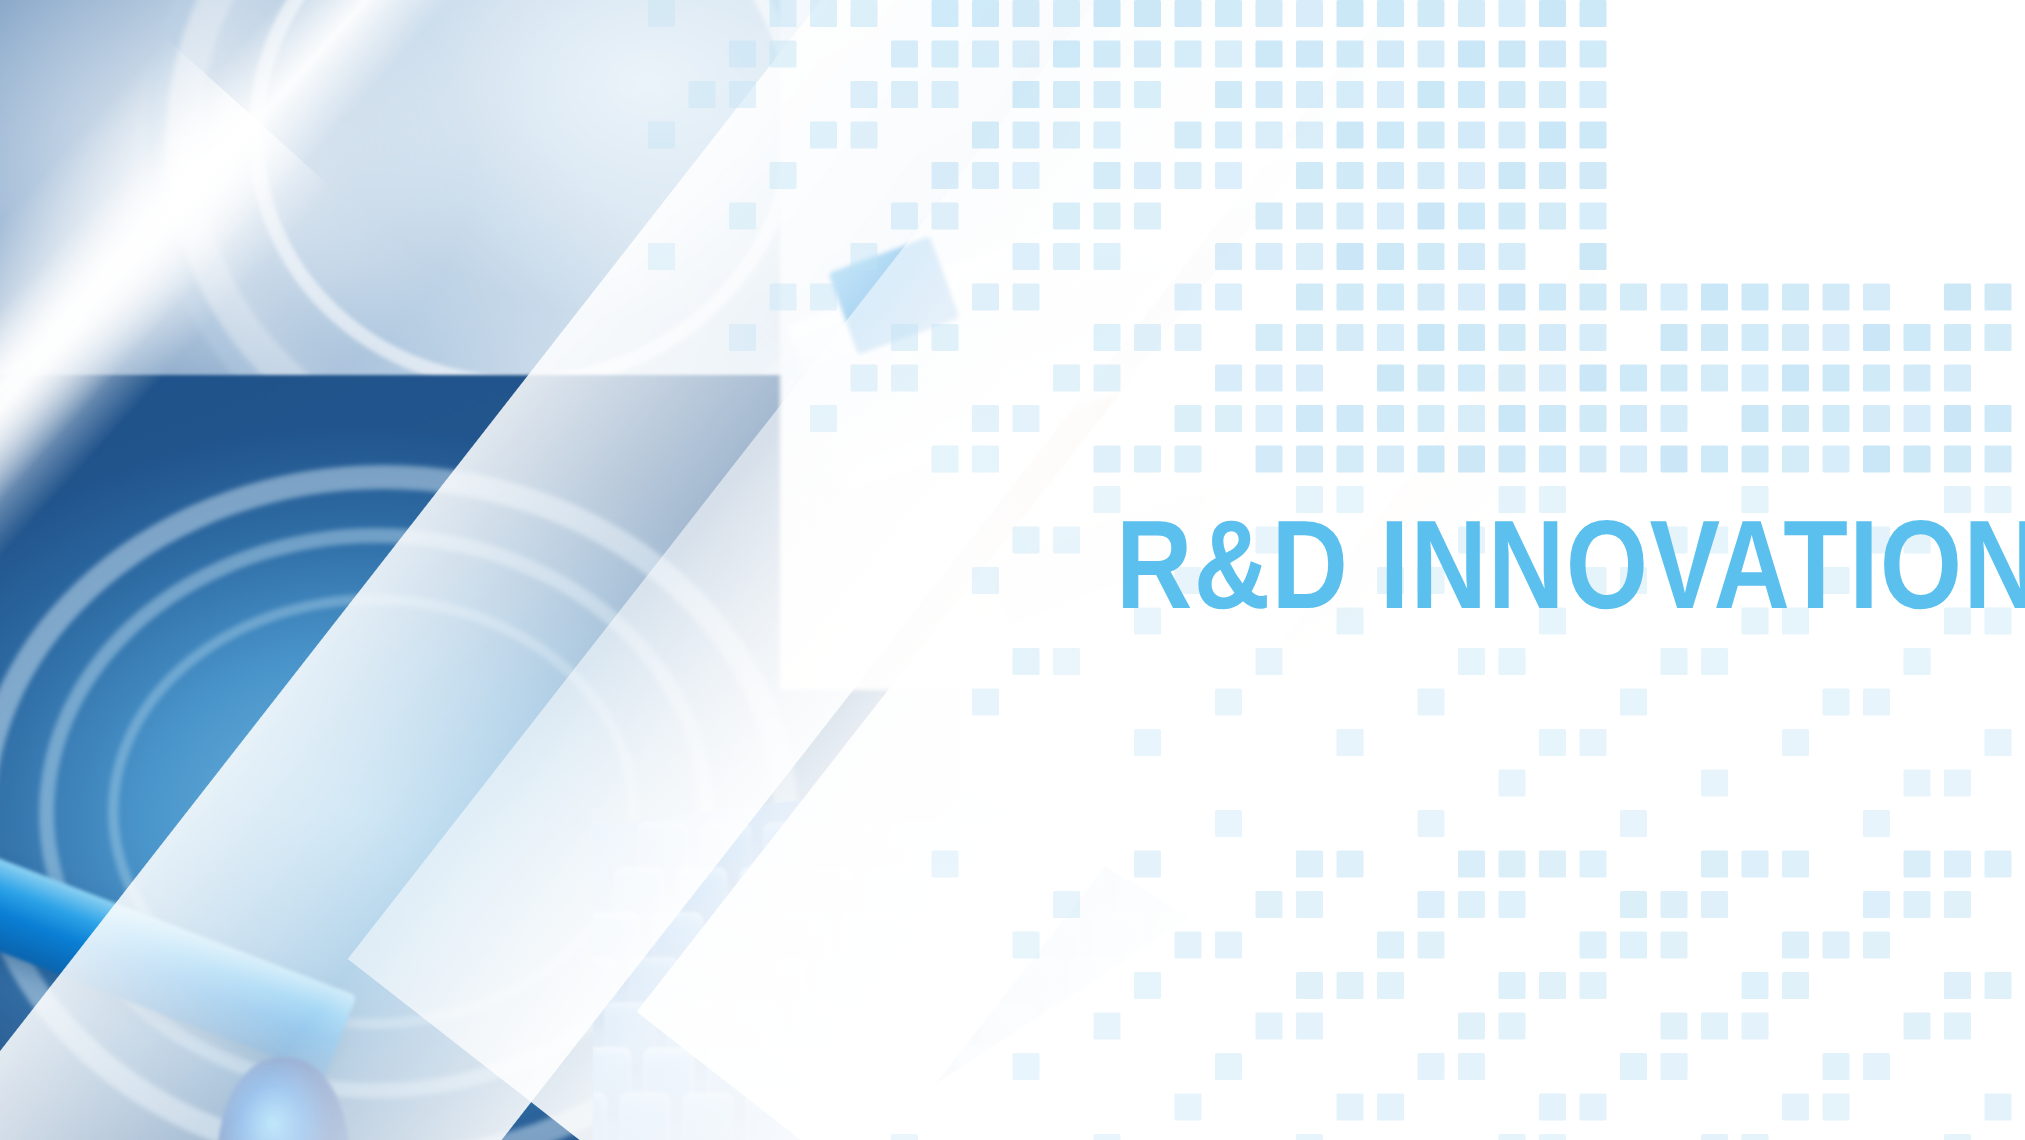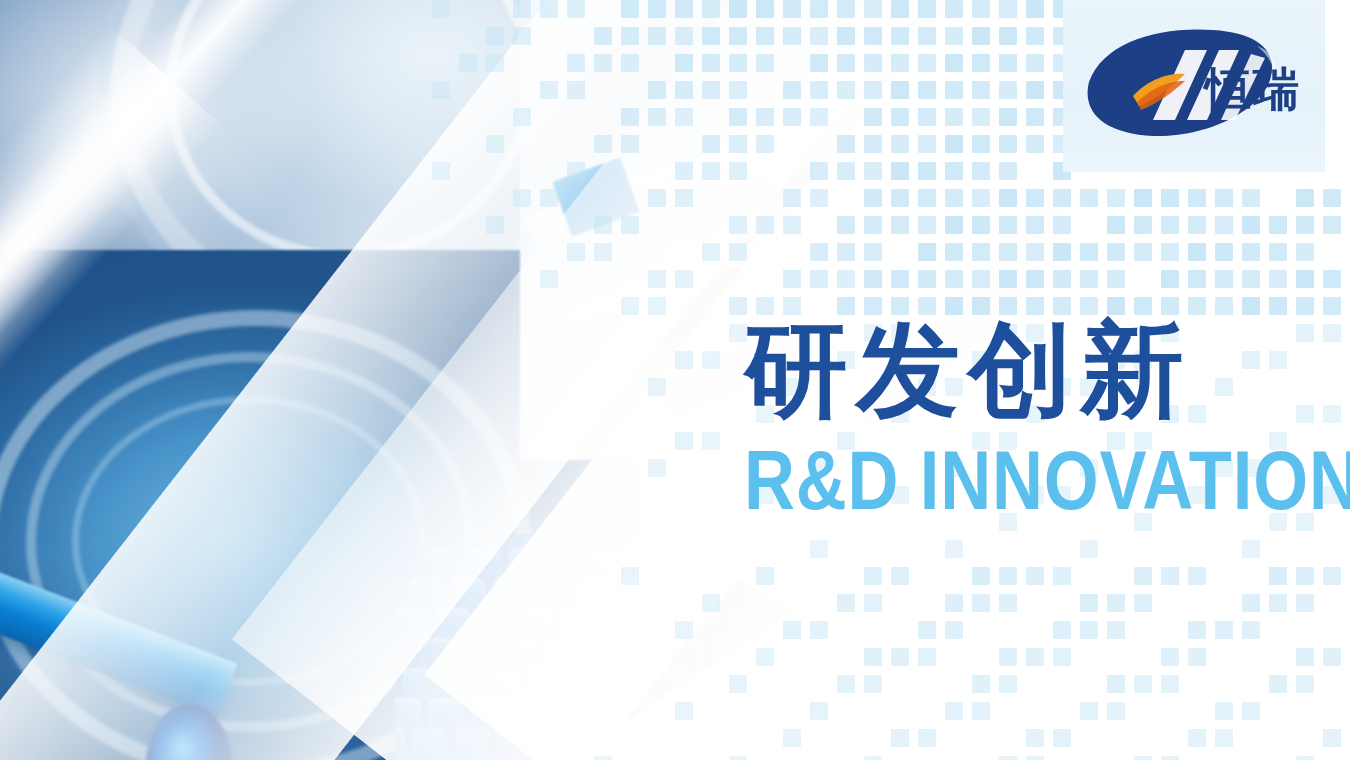--- a/index.html
+++ b/index.html
@@ -666,34 +666,17 @@
       <div class="cell" style="left: 729px; top: 756px; width: 18px; height: 18px; background: rgb(191, 226, 245); opacity: 0.349;"></div>
       <div class="cell" style="left: 864px; top: 756px; width: 18px; height: 18px; background: rgb(191, 226, 245); opacity: 0.395;"></div>
       <div class="cell" style="left: 999px; top: 756px; width: 18px; height: 18px; background: rgb(191, 226, 245); opacity: 0.413;"></div>
       <div class="cell" style="left: 1026px; top: 756px; width: 18px; height: 18px; background: rgb(191, 226, 245); opacity: 0.398;"></div>
       <div class="cell" style="left: 1134px; top: 756px; width: 18px; height: 18px; background: rgb(191, 226, 245); opacity: 0.418;"></div>
       <div class="cell" style="left: 1161px; top: 756px; width: 18px; height: 18px; background: rgb(191, 226, 245); opacity: 0.403;"></div>
       <div class="cell" style="left: 1296px; top: 756px; width: 18px; height: 18px; background: rgb(191, 226, 245); opacity: 0.408;"></div>
     </div>
 
   <div id="headline">
-    <div id="title-cn">研发创新</div>
     <div id="title-en">R&amp;D INNOVATION</div>
   </div>
 
-  <div id="logo-panel">
-    <svg id="logo-art" viewBox="0 0 240 126">
-
-      <path d="M8 58 C22 18 78 2 132 6 C176 9 196 26 190 52 C184 84 128 114 72 112 C26 110 0 90 8 58 Z" fill="#1c3f86"></path>
-
-      <path d="M72 96 L104 26 L126 26 L94 96 Z" fill="#ffffff" opacity=".93"></path>
-      <path d="M106 96 L138 26 L158 26 L126 96 Z" fill="#ffffff" opacity=".93"></path>
-      <path d="M140 96 L170 30 L184 34 L154 96 Z" fill="#ffffff" opacity=".88"></path>
-
-      <path d="M52 72 C64 58 86 48 104 50 C92 62 74 76 58 82 Z" fill="#f0a01e"></path>
-      <path d="M56 78 C68 66 88 56 104 57 C92 68 76 80 60 86 Z" fill="#e2620f" opacity=".85"></path>
-
-      <path d="M176 22 C188 26 196 36 194 48 C190 36 184 28 176 22 Z" fill="#ffffff" opacity=".55"></path>
-    </svg>
-    <div id="logo-cn">恒瑞</div>
-  </div>
 
 </div>
 
 </body></html>

